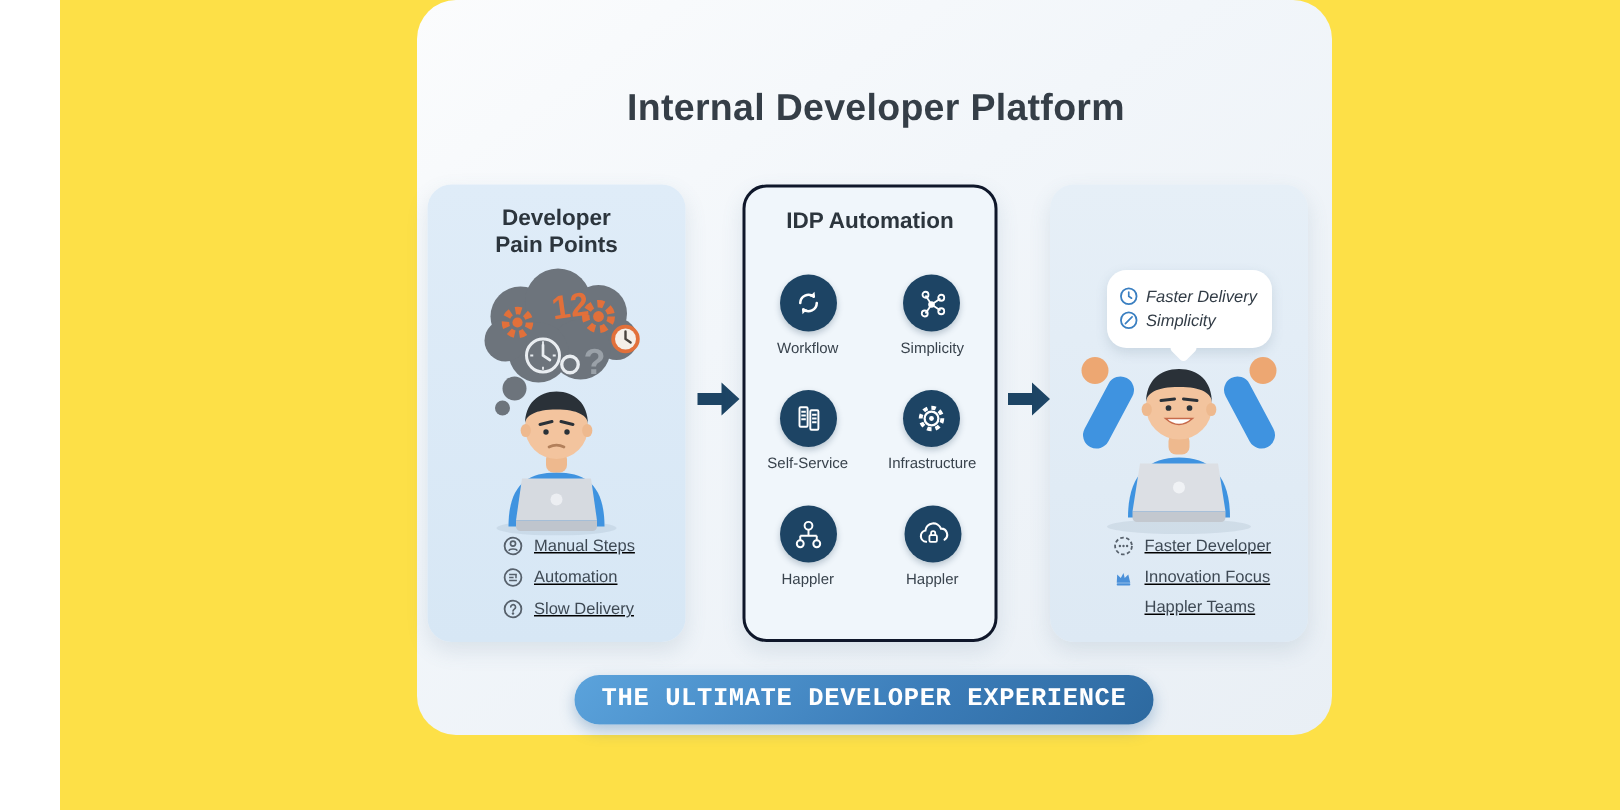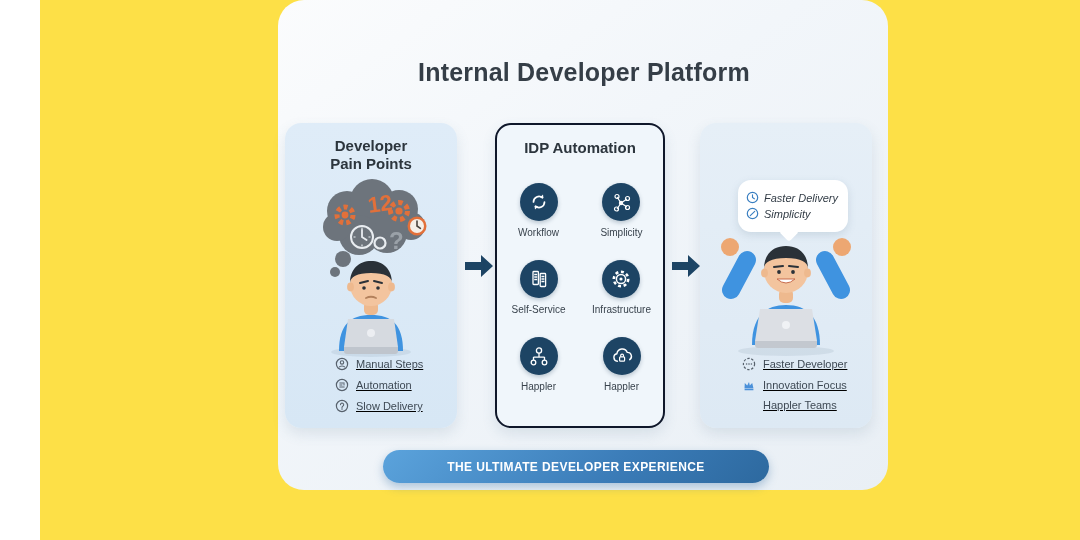--- a/index.html
+++ b/index.html
@@ -37,21 +37,21 @@
           padding:8px 6px 9px 8px;box-shadow:0 3px 8px rgba(90,115,140,.18);}
   .bubble:after{content:"";position:absolute;left:44px;bottom:-7px;width:14px;height:14px;
                 background:#fff;transform:rotate(45deg);border-radius:3px;}
   .bubble-row{display:flex;align-items:flex-end;font-size:11px;color:#323c46;margin:3px 0;font-style:italic;}
   .bubble-row svg{margin-right:5px;flex:0 0 auto;}
   
   .banner{position:absolute;left:343px;top:450px;width:386px;height:33px;border-radius:17px;
           background:linear-gradient(135deg,#5ba3dc 0%,#3b7cb8 60%,#2d699f 100%);
           display:flex;align-items:center;justify-content:center;
           box-shadow:0 4px 10px rgba(45,105,160,.35);}
-  .banner span{color:#ffffff;font-weight:bold;font-size:12px;letter-spacing:.4px;}
+  .banner span{color:#ffffff;font-weight:bold;font-size:17px;letter-spacing:.4px;font-family:Liberation Mono, monospace;}
   .abs{position:absolute;}
 </style>
 </head>
 <body>
 
 <div id="stage">
   <div class="soft-bg"></div>
 
   <div class="main-title">Internal Developer Platform</div>
 

